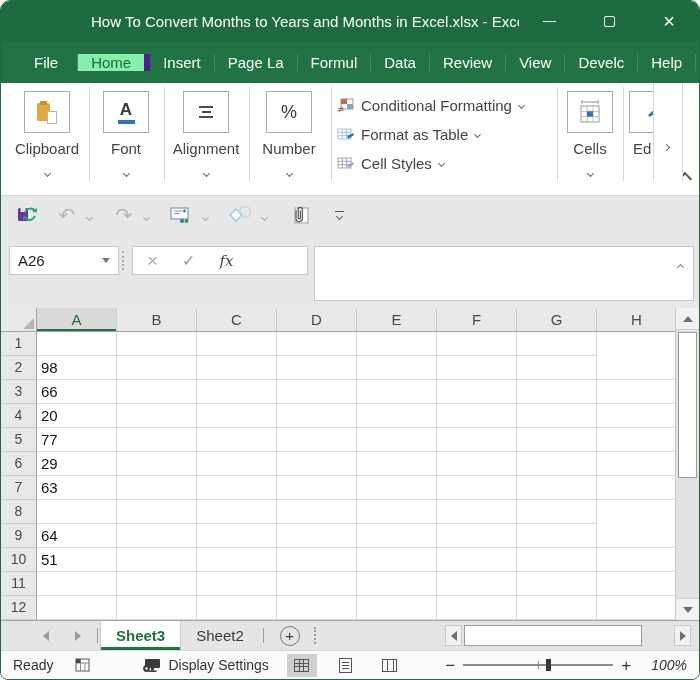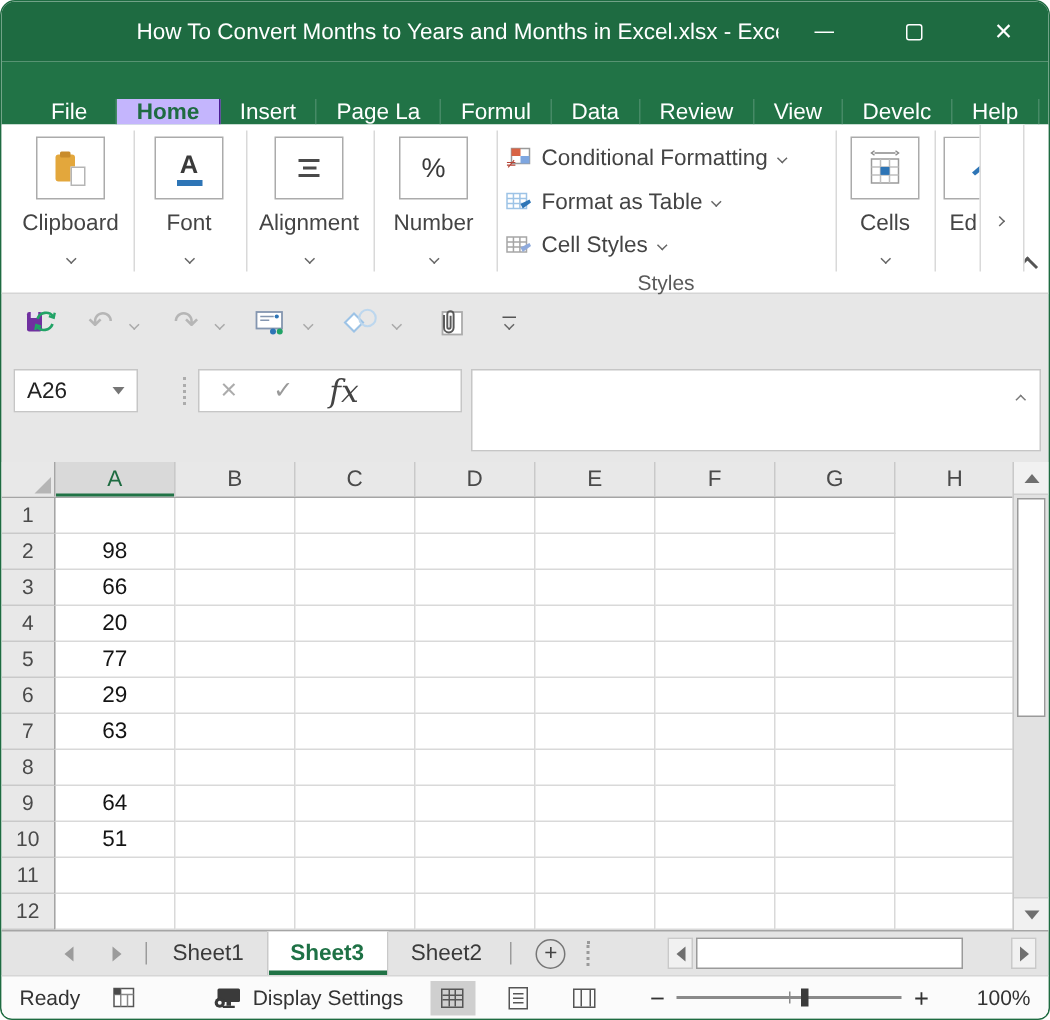--- a/index.html
+++ b/index.html
@@ -14,21 +14,21 @@
   .wc { width:34px; height:28px; display:flex; align-items:center; justify-content:center; cursor:default; }
   .min-glyph { display:inline-block; width:13px; height:0; border-top:1.6px solid #fff; }
   .max-glyph { display:inline-block; width:11px; height:11px; border:1.4px solid #fff; border-radius:2px; }
   .close-glyph { font-size:20px; line-height:1; color:#fff; }
 
   
   .menubar { height:42px; flex:0 0 42px; background:#217346; display:flex; align-items:stretch; color:#fff;
              font-size:15px; padding-left:14px; }
   .mtab { display:flex; align-items:center; padding:0 13px; border-right:1px solid #468A66; white-space:nowrap; }
   .mtab.file { padding:0 19px; }
-  .mtab.active { background:#c4b5fd; color:#1E6B41; border-right:1px solid #4c1d95;font-weight:bold; }
+  .mtab.active { background:#86efac; color:#1E6B41; border-right:6px solid #4c1d95; }
   .tellme { display:flex; align-items:center; gap:9px; padding:0 14px; }
 
   
   .ribbon { height:113px; flex:0 0 113px; background:#fff; position:relative; border-bottom:1px solid #D5D5D5; font-size:15px; color:#444; }
   .rgroup { position:absolute; top:8px; text-align:center; }
   .gbox { width:46px; height:42px; border:1px solid #ABABAB; background:#fff; margin:0 auto;
           display:flex; align-items:center; justify-content:center; }
   .glabel { margin-top:7px; white-space:nowrap; }
   .chev { display:inline-block; width:7px; height:7px; border-right:1.6px solid #666; border-bottom:1.6px solid #666; }
   .chev.down { transform:rotate(45deg); }
@@ -62,46 +62,46 @@
 
   
   .qat { height:38px; flex:0 0 38px; background:#E7E7E7; display:flex; align-items:center; padding-left:12px; }
   .qbtn { display:flex; align-items:center; justify-content:center; height:28px; }
   .arrow-glyph { font-size:20px; color:#B6B6B6; line-height:1; }
   .qchev { margin:0 10px 0 6px; }
   .qchev .chev { border-color:#A9A9A9; }
 
   
   .fxbar { height:74px; flex:0 0 74px; background:#E7E7E7; position:relative; }
-  .namebox { position:absolute; left:8px; top:12px; width:83px; height:29px; background:#fff; border:1px solid #C6C6C6;
+  .namebox { position:absolute; left:8px; top:12px; width:110px; height:29px; background:#fff; border:1px solid #C6C6C6;
              display:flex; align-items:center; font-size:15px; color:#222; padding:0 8px; }
   .namebox .tri { margin-left:auto; width:0; height:0; border-left:4px solid transparent; border-right:4px solid transparent; border-top:5px solid #767676; }
   .dotsep { position:absolute; left:121px; top:17px; height:19px; border-left:2px dotted #ACACAC; }
   .fxbtns { position:absolute; left:131px; top:12px; width:176px; height:29px; background:#fff; border:1px solid #C6C6C6;
             display:flex; align-items:center; gap:24px; padding-left:14px; }
   .fxcancel { font-size:19px; color:#ACACAC; line-height:1; }
   .fxenter { font-size:16px; color:#9A9A9A; line-height:1; }
-  .fxfn { font-family:"DejaVu Serif", serif; font-style:italic; font-size:21px; color:#444; }
+  .fxfn { font-family:"DejaVu Serif", serif; font-style:italic; font-size:15px; color:#444; }
   .fxinput { position:absolute; left:313px; top:12px; width:380px; height:55px; background:#fff; border:1px solid #C6C6C6; }
   .fx-collapse { position:absolute; right:10px; top:9px; }
   .fx-collapse .chev { border-color:#7a7a7a; }
 
   
   .gridwrap { height:312px; flex:0 0 312px; position:relative; background:#fff; overflow:hidden; }
   .headrow { display:flex; width:676px; height:24px; border-bottom:1px solid #A5A5A5; background:#E8E8E8; }
   .corner { width:36px; flex:0 0 36px; border-right:1px solid #A5A5A5; position:relative; background:#E8E8E8; }
   .corner .tri { position:absolute; right:2px; bottom:2px; width:0; height:0; border-left:11px solid transparent; border-bottom:11px solid #B5B5B5; }
   .colh { width:80px; flex:0 0 80px; text-align:center; line-height:23px; font-size:15px; color:#4a4a4a; border-right:1px solid #C9C9C9; }
   .colh.sel { background:#D9D9D9; color:#1E6B41; box-shadow:inset 0 -2px 0 #217346; }
   .grow { display:flex; width:676px; height:24px; }
   .rowh { width:36px; flex:0 0 36px; background:#E8E8E8; border-right:1px solid #A5A5A5; border-bottom:1px solid #C9C9C9;
           text-align:center; line-height:23px; font-size:14px; color:#4a4a4a; }
   .cell { width:80px; flex:0 0 80px; border-right:1px solid #D9D9D9; border-bottom:1px solid #D9D9D9;
           font-size:15px; color:#141414; line-height:23px; padding:0 4px; white-space:nowrap; overflow:hidden; }
-  .cell.num { text-align:center; }
+  .cell.num { text-align:left; }
   .vscroll { position:absolute; right:0; top:0; bottom:0; width:24px; background:#E2E2E2; border-left:1px solid #C9C9C9; z-index:4; }
   .sbtn { position:absolute; left:0; right:0; height:22px; background:#F1F1F1; display:flex; align-items:center; justify-content:center; }
   .sbtn.up { top:0; border-bottom:1px solid #D0D0D0; }
   .sbtn.dn { bottom:0; border-top:1px solid #D0D0D0; }
   .tri-up { width:0; height:0; border-left:5px solid transparent; border-right:5px solid transparent; border-bottom:6px solid #6F6F6F; }
   .tri-dn { width:0; height:0; border-left:5px solid transparent; border-right:5px solid transparent; border-top:6px solid #6F6F6F; }
   .tri-lf { width:0; height:0; border-top:5px solid transparent; border-bottom:5px solid transparent; border-right:6px solid #6F6F6F; }
   .tri-rt { width:0; height:0; border-top:5px solid transparent; border-bottom:5px solid transparent; border-left:6px solid #6F6F6F; }
   .vthumb { position:absolute; left:2px; right:2px; top:24px; height:146px; background:#FFF; border:1px solid #9A9A9A; }
 
@@ -136,21 +136,21 @@
                            linear-gradient(#555,#555) 0 33%/100% 1px no-repeat, linear-gradient(#555,#555) 0 66%/100% 1px no-repeat; }
   .icon-pagelayout { width:13px; height:15px; border:1px solid #555; position:relative; }
   .icon-pagelayout:before { content:""; position:absolute; left:2px; right:2px; top:3px; height:1px; background:#555; box-shadow:0 3px 0 #555, 0 6px 0 #555; }
   .icon-pagebreak { width:15px; height:13px; border:1px solid #555; position:relative; }
   .icon-pagebreak:before { content:""; position:absolute; left:4px; top:0; bottom:0; width:1px; background:#555; box-shadow:6px 0 0 #555; }
   .zoomctl { margin-left:auto; display:flex; align-items:center; margin-right:12px; }
   .zminus, .zplus { font-size:17px; color:#333; padding:0 8px; line-height:1; }
   .ztrack { position:relative; width:150px; height:2px; background:#8A8A8A; }
   .ztick { position:absolute; left:50%; top:-3px; width:1px; height:8px; background:#8A8A8A; }
   .zthumb { position:absolute; left:55%; top:-5px; width:5px; height:12px; background:#3a3a3a; }
-  .zlevel { margin-left:24px; }
+  .zlevel { margin-left:12px;font-style:italic; }
 </style>
 </head>
 <body>
 
 <div class="window">
 
   <div class="titlebar">
     <div class="title">How To Convert Months to Years and Months in Excel.xlsx  -  Excel</div>
     <div class="wincontrols">
       <div class="wc">
@@ -159,21 +159,21 @@
       <div class="wc">
           <span class="max-glyph"></span>
         </div>
       <div class="wc">
           <span class="close-glyph">×</span>
         </div>
     </div>
   </div>
 
   <div class="menubar">
-    <div id="menu-tabs" style="display:flex;align-items:flex-end;">
+    <div id="menu-tabs" style="display:flex;align-items:center;">
         <div class="mtab file">File</div>
         <div class="mtab active">Home</div>
         <div class="mtab">Insert</div>
         <div class="mtab">Page La</div>
         <div class="mtab">Formul</div>
         <div class="mtab">Data</div>
         <div class="mtab">Review</div>
         <div class="mtab">View</div>
         <div class="mtab">Develc</div>
         <div class="mtab">Help</div>
@@ -255,21 +255,20 @@
       </div>
       <div class="srow">
         <svg class="sicon" width="17" height="15" viewBox="0 0 17 15">
           <rect x="1" y="2" width="13" height="10" fill="#fff" stroke="#A6A6A6"></rect>
           <path d="M1 5.3 h13 M1 8.6 h13 M5.3 2 v10 M9.6 2 v10" stroke="#A6A6A6" fill="none"></path>
           <path d="M10 9 l6 -3 l1 2 l-5.5 4 z" fill="#8FAADC"></path>
         </svg>
         <span>Cell Styles</span>
         <span class="chev down sm"></span>
       </div>
-      <div class="styles-label">Styles</div>
     </div>
     <div class="vsep" style="left:556px;"></div>
 
     <div class="rgroup" style="left:560px;width:58px;">
       <div class="gbox">
         <svg width="24" height="26" viewBox="0 0 24 26">
           <path d="M5 3 h14 M5 1.5 l-2 1.5 l2 1.5 M19 1.5 l2 1.5 l-2 1.5" stroke="#8a8a8a" fill="none"></path>
           <rect x="3" y="7" width="18" height="16" fill="#fff" stroke="#9a9a9a"></rect>
           <path d="M3 12.3 h18 M3 17.6 h18 M9 7 v16 M15 7 v16" stroke="#BFBFBF" fill="none"></path>
           <rect x="9" y="12.3" width="6" height="5.3" fill="#2E75B6"></rect>
@@ -520,21 +519,20 @@
     </div>
   </div>
 
   <div class="tabbar">
     <div class="tnav">
       <span class="tri-lf"></span>
       <span class="tri-rt"></span>
     </div>
     <div class="tsep"></div>
     <div id="sheet-tabs-list" class="stabs">
-        <div class="stab">Sheet1</div>
         <div class="stab active">Sheet3</div>
         <div class="stab">Sheet2</div>
       </div>
     <div class="tsep" style="margin-left:4px;"></div>
     <div class="newsheet">
         <span>+</span>
       </div>
     <div class="tdots"></div>
     <div class="hscroll">
       <div class="hbtn">

